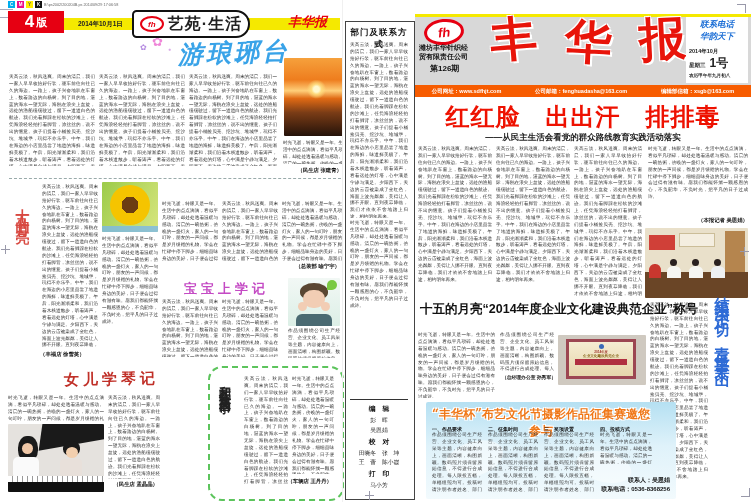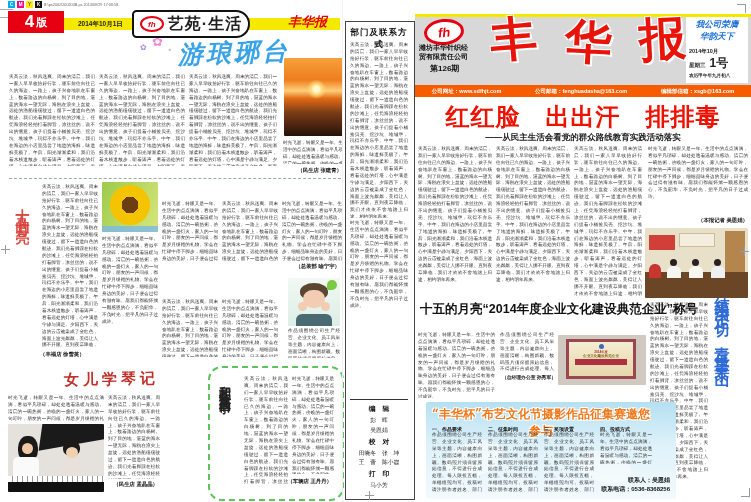--- a/index.html
+++ b/index.html
@@ -93,20 +93,21 @@
     <div style="position:absolute;left:0;bottom:0;width:56px;height:6px;background:#7ab8e8;opacity:.8"></div>
   </div>
   <div class="txt" style="left:102px;top:236px;width:56px;height:112px">时光飞逝，转眼又是一年。生活中的点点滴滴，看似平凡琐碎，却处处透着温暖与感动。清晨的一碗热粥，傍晚的一盏灯火，家人的一句叮咛，朋友的一声问候，都是岁月馈赠的礼物。学会在忙碌中停下脚步，细细品味身边的美好，日子便会过得有滋有味。愿我们都能怀揣一颗感恩的心，不负韶华，不负时光，把平凡的日子过成诗。</div>
   <div class="byline" style="left:40px;top:351px;width:60px;text-align:left">（丰福店 徐雪英）</div>
 
   <div class="txt" style="left:162px;top:201px;width:56px;height:60px">时光飞逝，转眼又是一年。生活中的点点滴滴，看似平凡琐碎，却处处透着温暖与感动。清晨的一碗热粥，傍晚的一盏灯火，家人的一句叮咛，朋友的一声问候，都是岁月馈赠的礼物。学会在忙碌中停下脚步，细细品味身边的美好，日子便会过得有滋有味。愿我们都能怀揣一颗感恩的心，不负韶华，不负时光，把平凡的日子过成诗。</div>
   <div class="txt" style="left:222px;top:201px;width:56px;height:60px">天高云淡，秋风送爽。周末的清晨，我们一家人早早收拾好行装，驱车前往向往已久的海边。一路上，孩子兴奋地趴在车窗上，数着路边的白杨树。到了目的地，湛蓝的海水一望无际，海鸥在浪尖上盘旋，远处的渔船缓缓驶过，留下一道道白色的航迹。我们光着脚踩在松软的沙滩上，任凭海浪轻轻拍打着脚背，凉丝丝的，说不出的惬意。孩子们提着小桶捡贝壳、挖沙坑、堆城堡，玩得不亦乐乎。中午，我们在海边的小店里品尝了地道的海鲜，味道鲜美极了。午后，阳光渐渐柔和，我们沿着木栈道散步，听着涛声，看着远处的灯塔，心中满是宁静与满足。夕阳西下，天边的云霞被染成了金红色，海面上波光粼粼，美得让人挪不开眼。直到夜幕降临，我们才依依不舍地踏上归途，相约明年再来。</div>
   <div class="txt" style="left:282px;top:201px;width:60px;height:60px">时光飞逝，转眼又是一年。生活中的点点滴滴，看似平凡琐碎，却处处透着温暖与感动。清晨的一碗热粥，傍晚的一盏灯火，家人的一句叮咛，朋友的一声问候，都是岁月馈赠的礼物。学会在忙碌中停下脚步，细细品味身边的美好，日子便会过得有滋有味。愿我们都能怀揣一颗感恩的心，不负韶华，不负时光，把平凡的日子过成诗。</div>
   <div class="byline" style="left:256px;top:263px;width:84px">（总装部 喻宁宇）</div>
 
+  <div class="abs serif" style="left:184px;top:280px;width:90px;font-size:13px;font-weight:bold;letter-spacing:4px;color:#c44ac4">宝宝上学记</div>
   <div class="txt" style="left:162px;top:299px;width:56px;height:58px">天高云淡，秋风送爽。周末的清晨，我们一家人早早收拾好行装，驱车前往向往已久的海边。一路上，孩子兴奋地趴在车窗上，数着路边的白杨树。到了目的地，湛蓝的海水一望无际，海鸥在浪尖上盘旋，远处的渔船缓缓驶过，留下一道道白色的航迹。我们光着脚踩在松软的沙滩上，任凭海浪轻轻拍打着脚背，凉丝丝的，说不出的惬意。孩子们提着小桶捡贝壳、挖沙坑、堆城堡，玩得不亦乐乎。中午，我们在海边的小店里品尝了地道的海鲜，味道鲜美极了。午后，阳光渐渐柔和，我们沿着木栈道散步，听着涛声，看着远处的灯塔，心中满是宁静与满足。夕阳西下，天边的云霞被染成了金红色，海面上波光粼粼，美得让人挪不开眼。直到夜幕降临，我们才依依不舍地踏上归途，相约明年再来。</div>
   <div class="txt" style="left:222px;top:299px;width:56px;height:58px">时光飞逝，转眼又是一年。生活中的点点滴滴，看似平凡琐碎，却处处透着温暖与感动。清晨的一碗热粥，傍晚的一盏灯火，家人的一句叮咛，朋友的一声问候，都是岁月馈赠的礼物。学会在忙碌中停下脚步，细细品味身边的美好，日子便会过得有滋有味。愿我们都能怀揣一颗感恩的心，不负韶华，不负时光，把平凡的日子过成诗。</div>
   <div class="photo" style="left:288px;top:278px;width:52px;height:48px;background:linear-gradient(#f2f8f5,#dcefe6)">
     <div style="position:absolute;left:12px;top:5px;width:28px;height:17px;background:#5a4632;border-radius:50% 50% 42% 42%"></div>
     <div style="position:absolute;left:15px;top:12px;width:22px;height:18px;background:#f2cdb4;border-radius:46%"></div>
     <div style="position:absolute;left:10px;top:24px;width:9px;height:9px;background:#f2cdb4;border-radius:50%"></div>
     <div style="position:absolute;left:33px;top:24px;width:9px;height:9px;background:#f2cdb4;border-radius:50%"></div>
     <div style="position:absolute;left:8px;top:36px;width:36px;height:12px;background:#4a6a72;border-radius:6px 6px 0 0"></div>
     <div style="position:absolute;right:3px;top:2px;width:10px;height:10px;background:#7ac943;border-radius:50% 50% 50% 0"></div>
   </div>
@@ -159,21 +160,21 @@
     <div>潍坊丰华针织经</div>
     <div>贸有限责任公司</div>
   </div>
   <div class="abs" style="left:430px;top:63px;font-size:8px;font-weight:bold;color:#111">第126期</div>
   <div class="abs mast-title" style="left:490px;top:15px;width:196px">
     <span>丰</span>
     <span>华</span>
     <span>报</span>
   </div>
   <div class="abs" style="left:686px;top:17px;width:62px;height:66px;background:#fff;padding:2px 3px;box-sizing:border-box">
-    <div class="serif" style="font-size:8.5px;font-weight:bold;font-style:italic;color:#1d6fd6;text-align:center;line-height:1.4">我公司荣膺</div>
+    <div class="serif" style="font-size:8.5px;font-weight:bold;font-style:italic;color:#1d6fd6;text-align:center;line-height:1.4">联系电话</div>
     <div class="serif" style="font-size:8.5px;font-weight:bold;font-style:italic;color:#1d6fd6;text-align:center;line-height:1.4">华韵天下</div>
     <div style="font-size:5.5px;font-weight:bold;margin-top:5px">2014年10月</div>
     <div style="display:flex;align-items:baseline;gap:4px">
       <span style="font-size:5.5px;font-weight:bold">星期三</span>
       <span style="font-size:12px;font-weight:bold">1号</span>
     </div>
     <div style="font-size:4.6px;font-weight:bold;margin-top:1px">农历甲午年九月初八</div>
   </div>
   <div class="abs" style="left:415px;top:85px;width:336px;height:12px;background:#f75c00;display:flex;align-items:center;justify-content:space-around;color:#fff;font-size:5.5px;font-weight:bold">
     <span>公司网址：www.sdfhjt.com</span>

